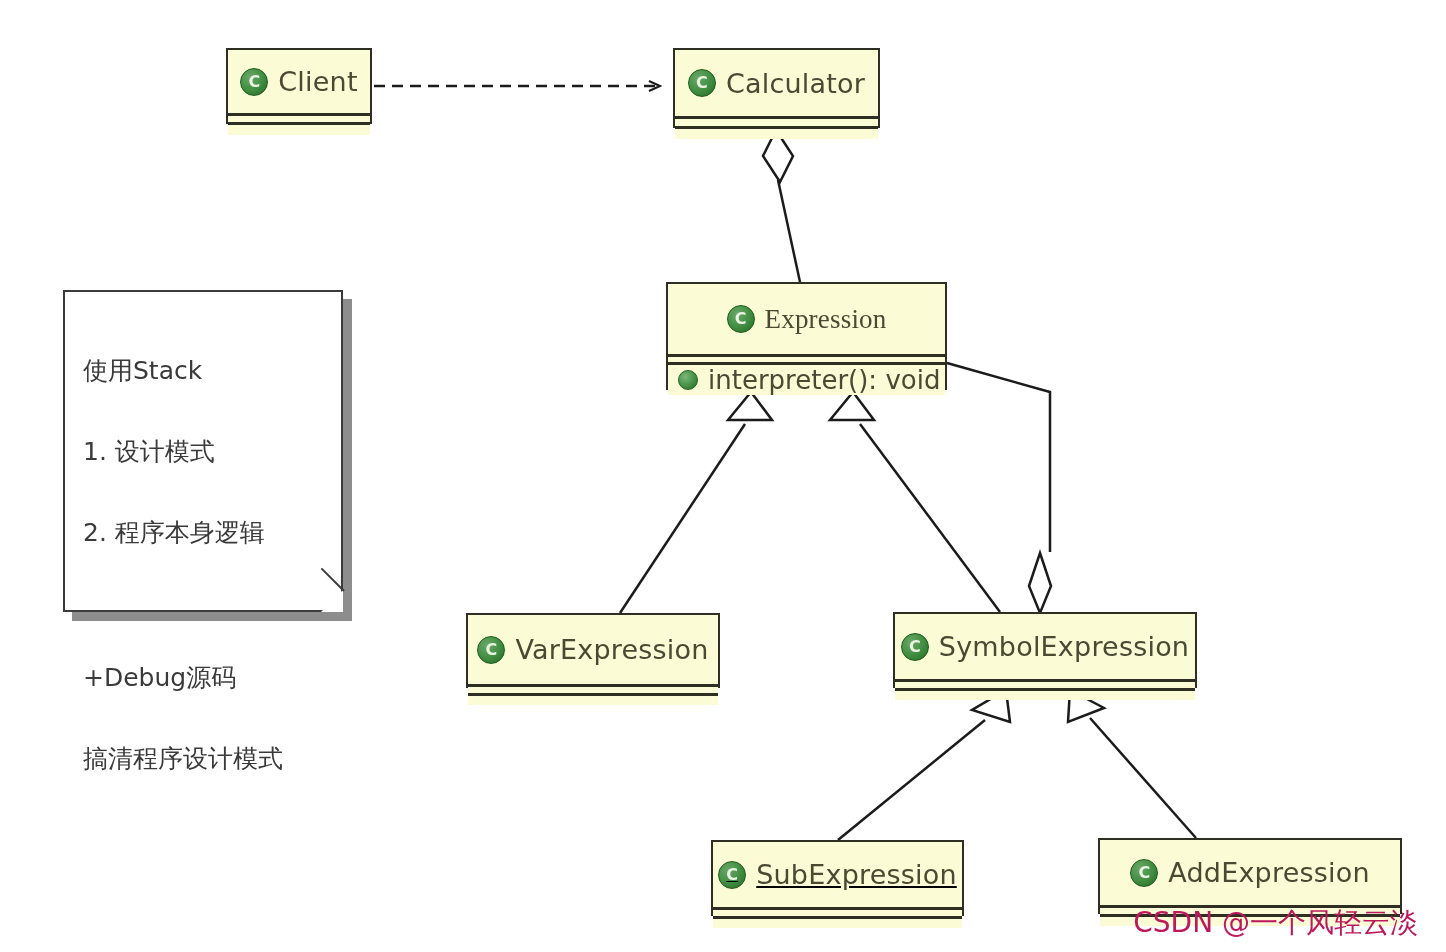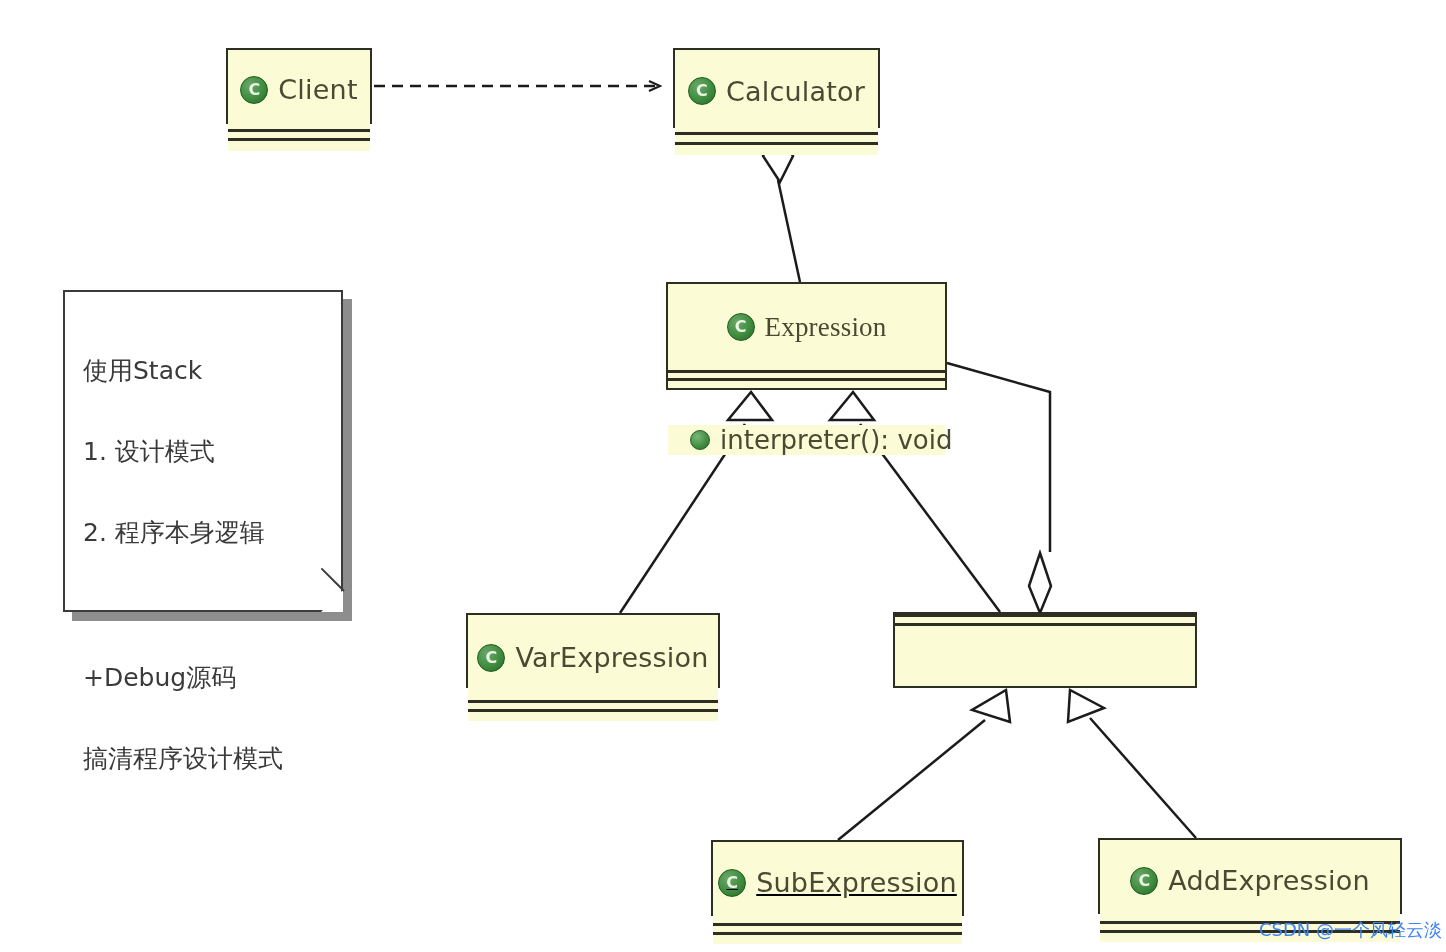--- a/index.html
+++ b/index.html
@@ -34,21 +34,21 @@
     border: 2px solid #2e2e23;
     display: flex;
     flex-direction: column;
     z-index: 5;
   }
   .uml-title {
     display: flex;
     align-items: center;
     justify-content: center;
     gap: 10px;
-    padding: 16px 14px;
+    padding: 8px 14px;
     flex: 0 0 auto;
     background: #fbfbd6;
   }
   .uml-title-text {
     font-size: 27px;
     color: #4a4a33;
     white-space: nowrap;
     letter-spacing: 0.2px;
   }
   .uml-sep {
@@ -58,23 +58,22 @@
   }
   .uml-compartment {
     background: #fbfbd6;
     flex: 0 0 auto;
   }
   .uml-members {
     background: #fbfbd6;
     display: flex;
     flex-direction: column;
     justify-content: flex-start;
-    padding: 0 22px;
+    padding: 0 10px;
     flex: 1 1 auto;
-    margin-top: 44px;
   }
   .uml-member {
     display: flex;
     align-items: center;
     gap: 10px;
     white-space: nowrap;
   }
   .uml-member-text {
     font-size: 26px;
     color: #4a4a33;
@@ -147,24 +146,24 @@
     color: #3a3a3a;
     line-height: 1.48;
     white-space: pre;
     min-height: 20px;
     margin-top: 44px;
   }
 
   
   .watermark {
     position: absolute;
-    right: 4px;
+    right: 28px;
     bottom: 10px;
-    font-size: 18px;
-    color: #3b82f6;
+    font-size: 28px;
+    color: #be185d;
     white-space: nowrap;
     z-index: 6;
   }
 </style>
 </head>
 <body>
 
 <div id="canvas">
 
   <svg id="edges" viewBox="0 0 1446 952" xmlns="http://www.w3.org/2000/svg">
@@ -271,20 +270,24 @@
       <span class="icon-class"></span>
       <span class="uml-title-text">VarExpression</span>
     </div>
     <div class="uml-sep"></div>
     <div class="uml-compartment" style="height:6px;"></div>
     <div class="uml-sep"></div>
     <div class="uml-compartment" style="height:9px;"></div>
   </div>
 
   <div class="uml-class" style="left:893px; top:612px; width:304px; height:76px;">
+    <div class="uml-title" style="height:49px;">
+      <span class="icon-class"></span>
+      <span class="uml-title-text">SymbolExpression</span>
+    </div>
     <div class="uml-sep"></div>
     <div class="uml-compartment" style="height:6px;"></div>
     <div class="uml-sep"></div>
     <div class="uml-compartment" style="height:9px;"></div>
   </div>
 
   <div class="uml-class" style="left:711px; top:840px; width:253px; height:76px;">
     <div class="uml-title" style="height:49px;text-decoration:underline;">
       <span class="icon-class"></span>
       <span class="uml-title-text">SubExpression</span>

